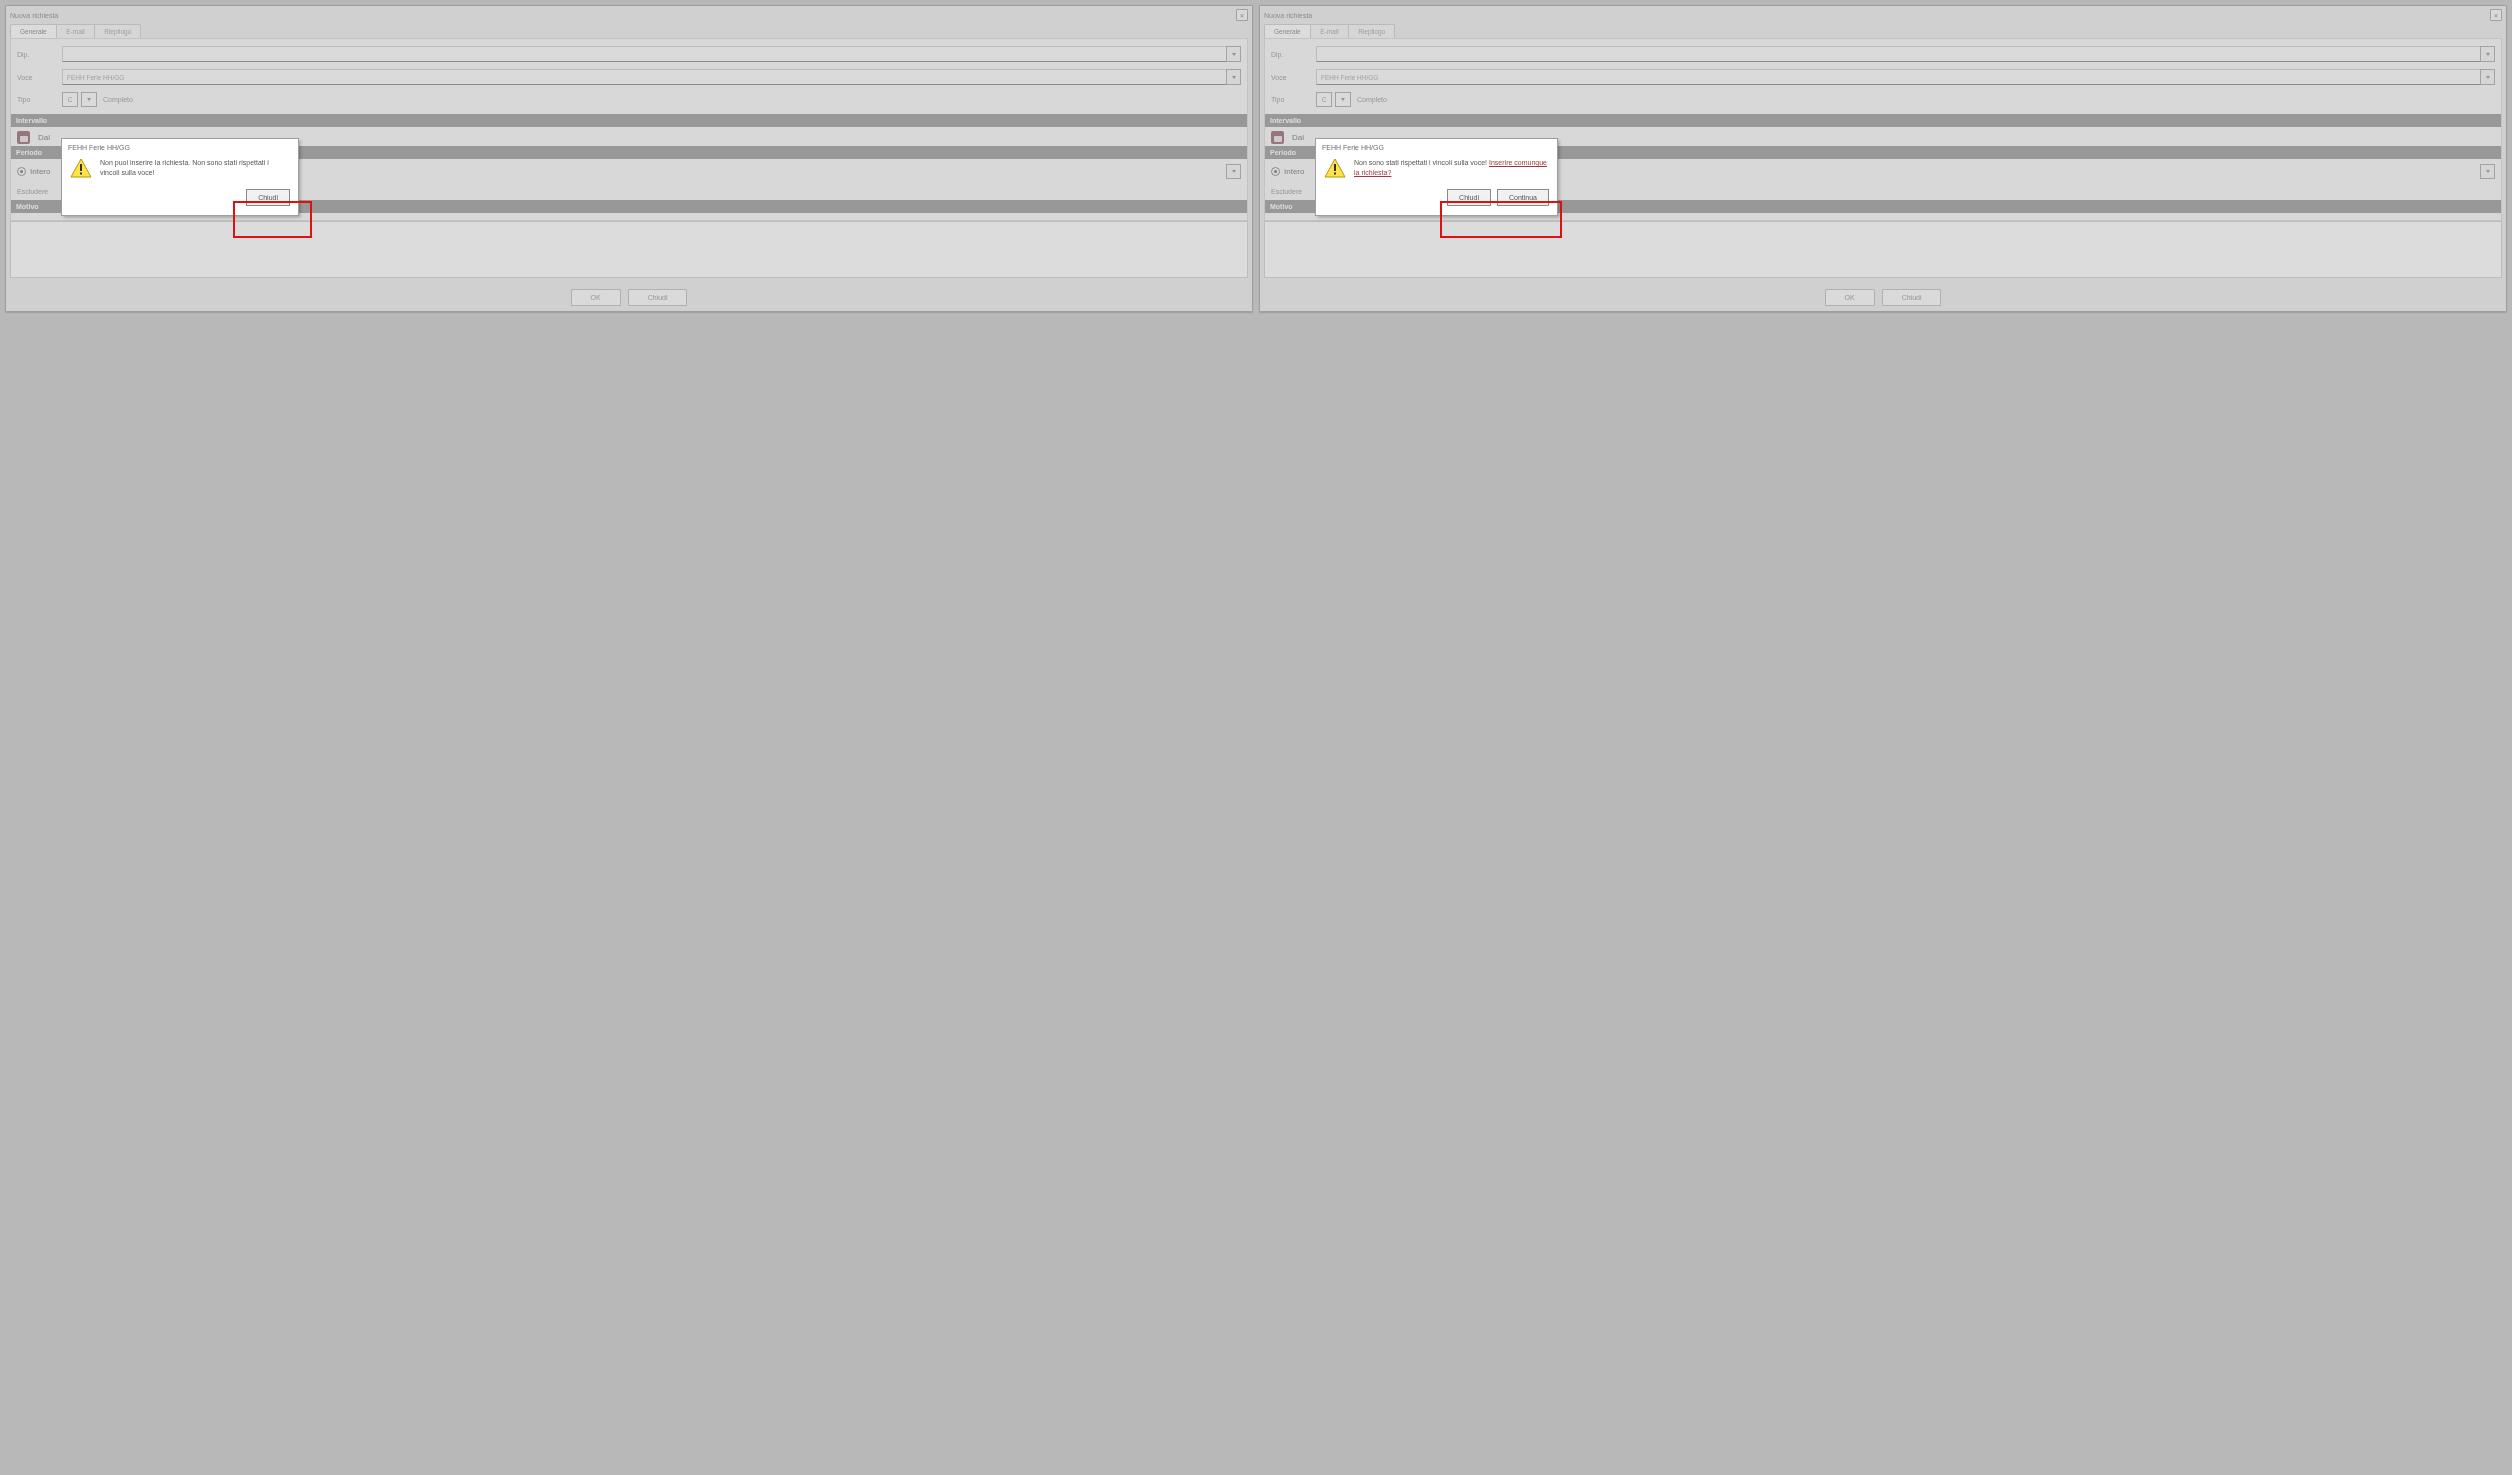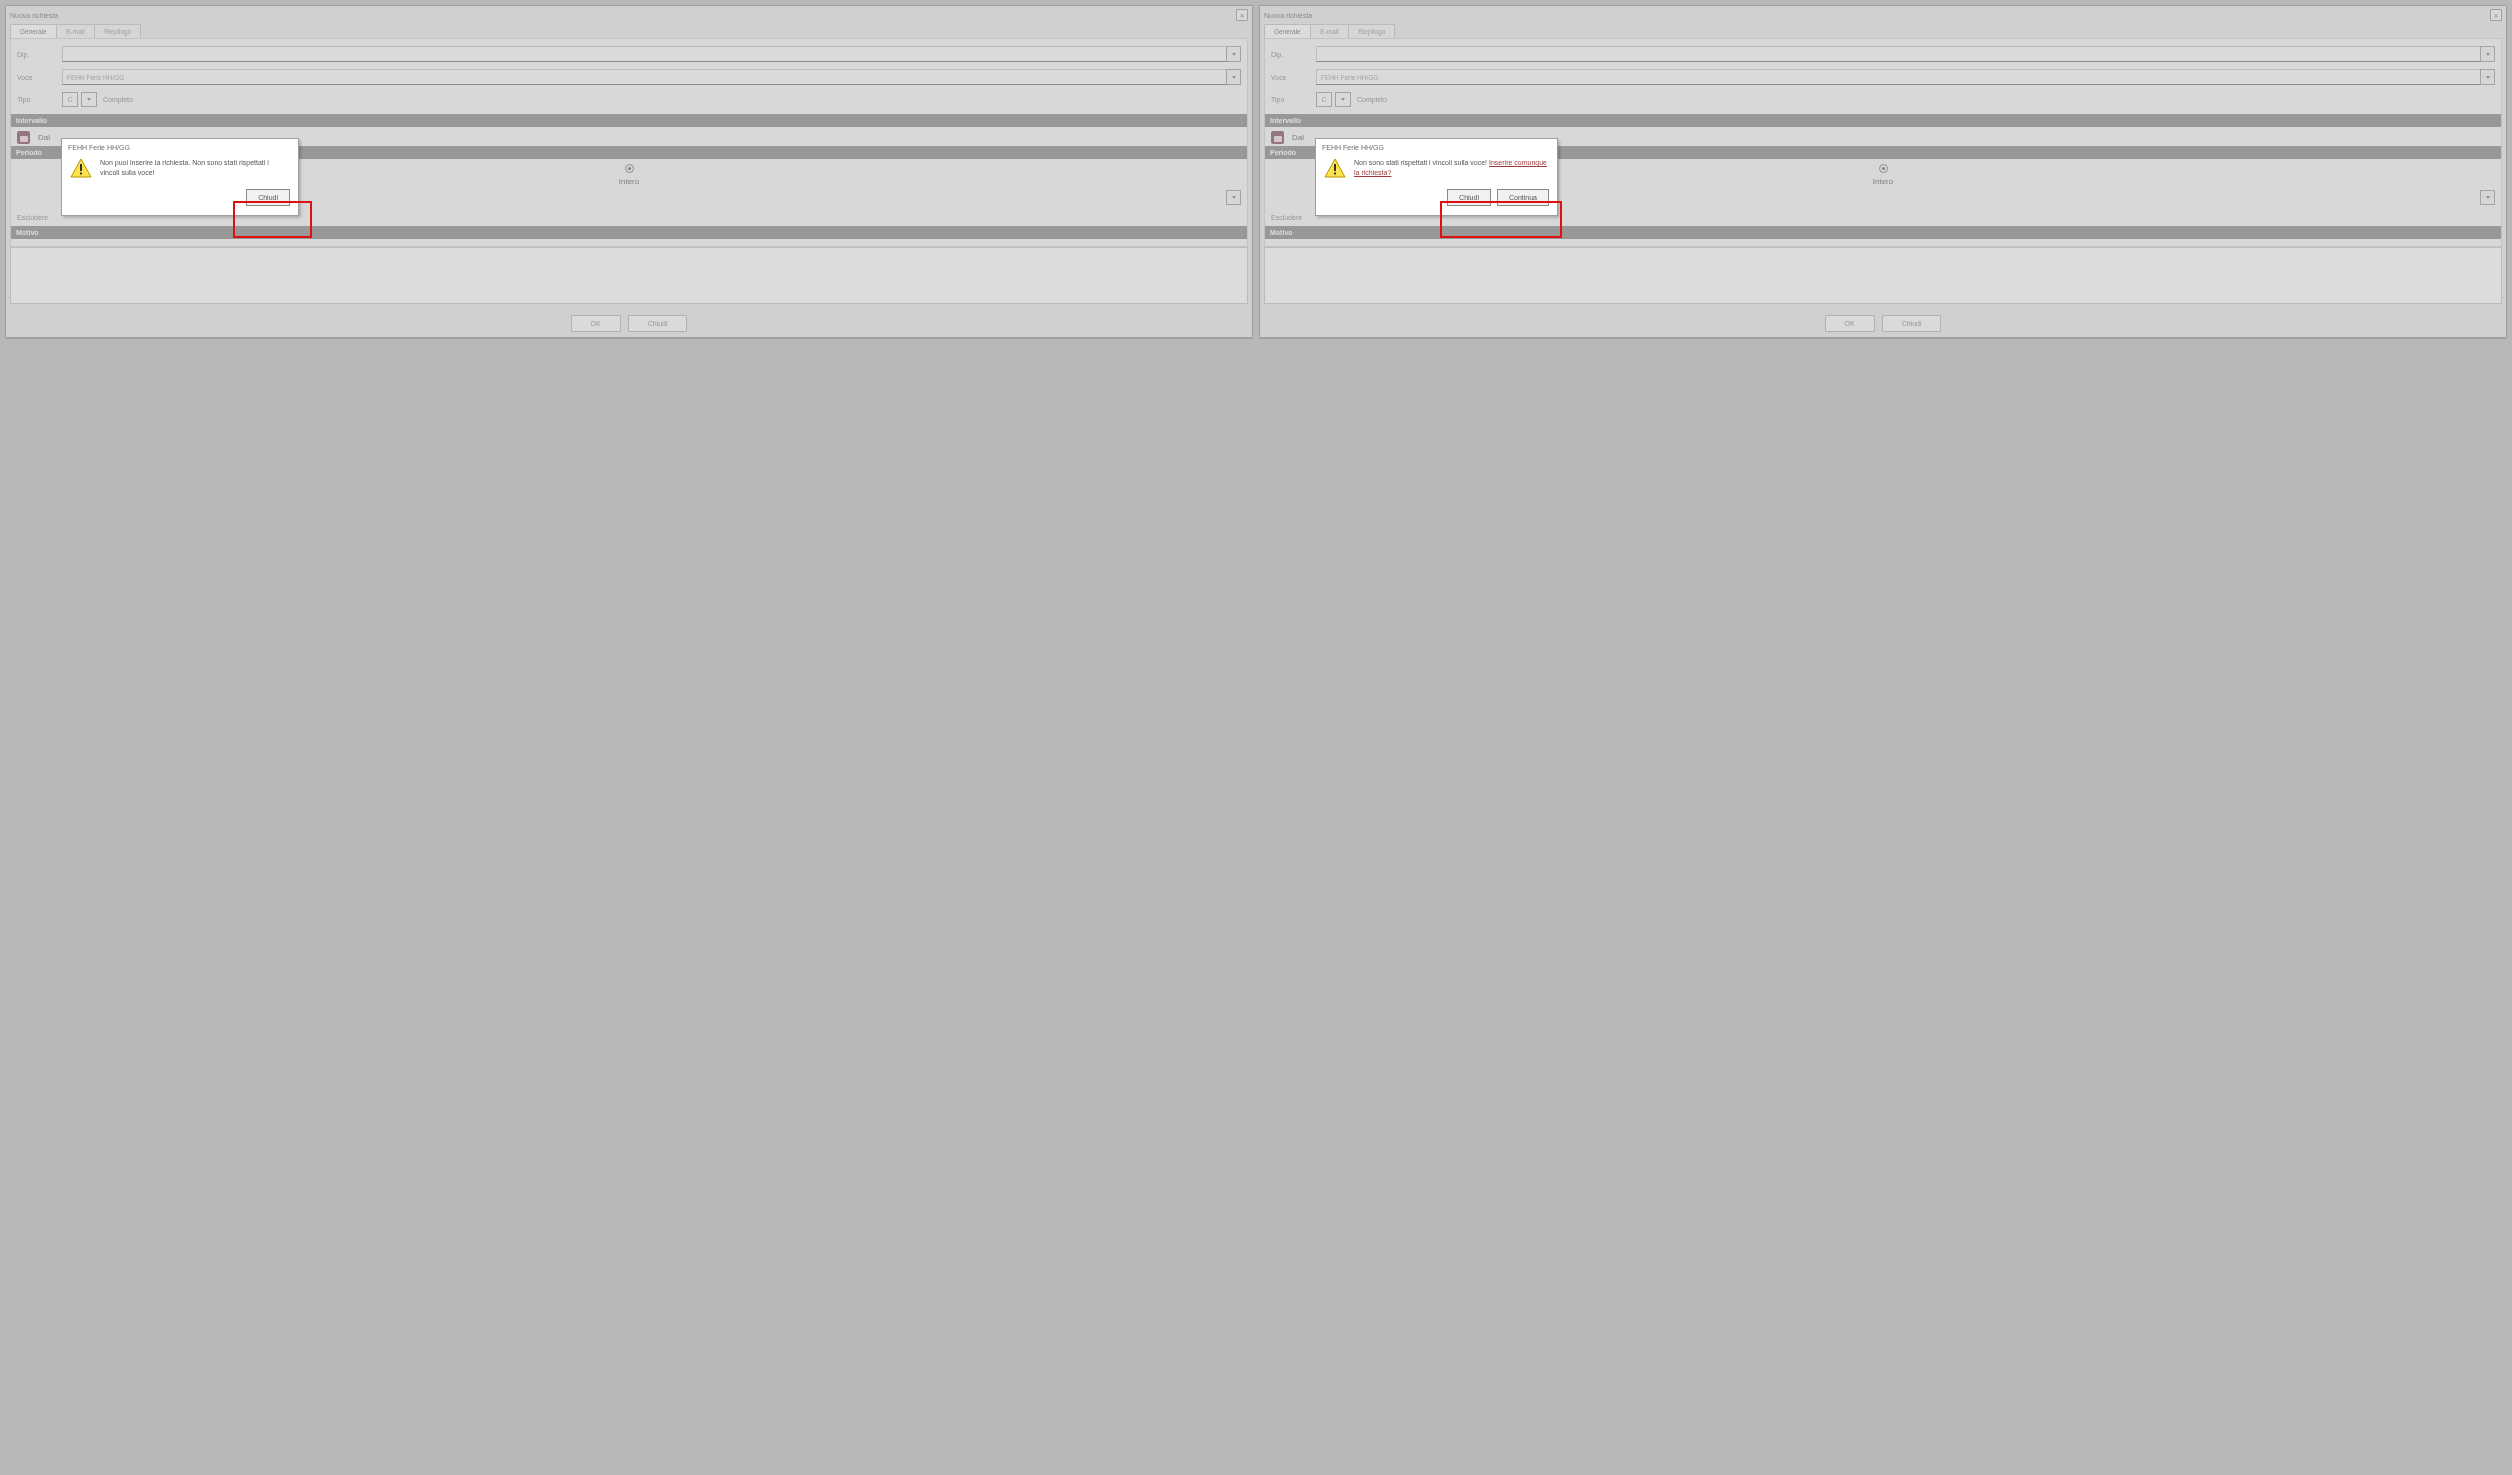--- a/index.html
+++ b/index.html
@@ -21,21 +21,21 @@
   .ddbtn{width:13px;height:14px;border:0.5px solid #8f8f8f;background:#dedede;display:flex;align-items:center;justify-content:center;margin-left:-0.5px;}
   .caret{width:0;height:0;border-left:2.5px solid transparent;border-right:2.5px solid transparent;border-top:3px solid #777;}
   .smallbox{width:14px;height:13px;border:0.5px solid #8f8f8f;background:#e4e4e4;display:flex;align-items:center;justify-content:center;font-size:6.5px;color:#7a7a7a;}
   .tipo-row{display:flex;align-items:center;gap:3px;}
   .tipo-row .after{font-size:7px;color:#7a7a7a;margin-left:3px;}
 
   .section-head{background:#7f7f7f;color:#e6e6e6;font-weight:bold;padding:3px 5px;margin:2px -6px 4px -6px;font-size:7px;}
   .interv-row{display:flex;align-items:center;gap:8px;}
   .cal-icon{width:13px;height:13px;border-radius:2px;background:#7a4b55;position:relative;display:flex;align-items:center;justify-content:center;}
   .cal-icon:before{content:"";position:absolute;width:8px;height:6px;background:#d8c8cc;border-radius:1px;bottom:2px;}
-  .period-row{display:flex;align-items:center;gap:4px;margin:5px 0;flex-direction:column;}
+  .period-row{display:flex;align-items:center;gap:4px;margin:5px 0;}
   .radio{width:7px;height:7px;border:1px solid #6a6a6a;border-radius:50%;display:inline-flex;align-items:center;justify-content:center;}
   .radio.sel:after{content:"";width:3px;height:3px;background:#555;border-radius:50%;}
   .small-dd{width:13px;height:13px;border:0.5px solid #8f8f8f;background:#dedede;display:flex;align-items:center;justify-content:center;margin-left:auto;}
   .excl{font-size:7px;color:#7a7a7a;margin:9px 0 5px 0;}
 
   .motivo-box{border:0.5px solid #b5b5b5;background:#e7e7e7;height:55px;margin:0 4px;}
 
   .footer-btns{display:flex;gap:7px;justify-content:center;margin-top:11px;}
   .btn-flat{border:0.5px solid #a3a3a3;background:#e3e3e3;padding:4px 19px;font-size:7px;color:#7a7a7a;border-radius:1px;}
 

